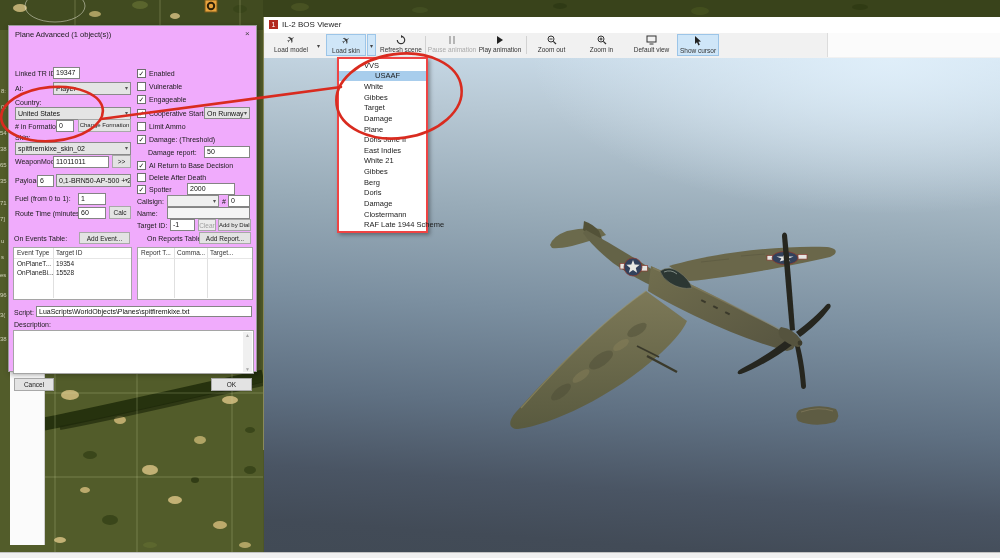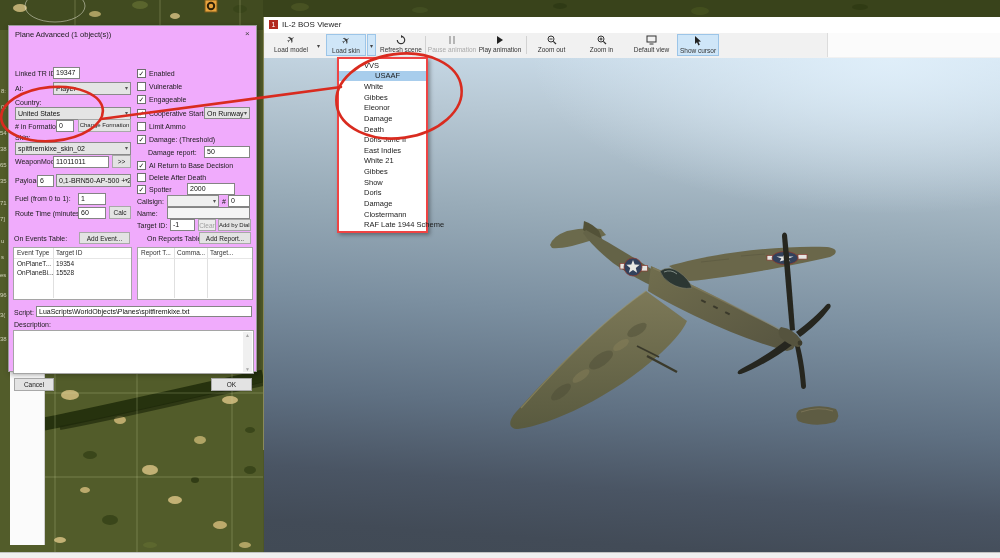--- a/index.html
+++ b/index.html
@@ -311,28 +311,28 @@
 </div>
 
 <div id="menu" class="abs">
   <div class="mi">VVS</div>
   <div class="mi sel">
       <span class="chkm">✓</span>
       <span>USAAF</span>
     </div>
   <div class="mi">White</div>
   <div class="mi">Gibbes</div>
-  <div class="mi">Eleonor</div>
+  <div class="mi">Target</div>
   <div class="mi">Damage</div>
-  <div class="mi">Death</div>
+  <div class="mi">Plane</div>
   <div class="mi">Doris June II</div>
   <div class="mi">East Indies</div>
   <div class="mi">White 21</div>
   <div class="mi">Gibbes</div>
-  <div class="mi">Show</div>
+  <div class="mi">Berg</div>
   <div class="mi">Doris</div>
   <div class="mi">Damage</div>
   <div class="mi">Clostermann</div>
   <div class="mi">RAF Late 1944 Scheme</div>
 </div>
 
 <div id="dlg" class="abs">
   <span class="t" style="left:6px;top:4px;font-size:7.5px;">Plane Advanced (1 object(s))</span>
   <span class="t" style="left:236px;top:3px;font-size:8px;color:#444;">×</span>
 

